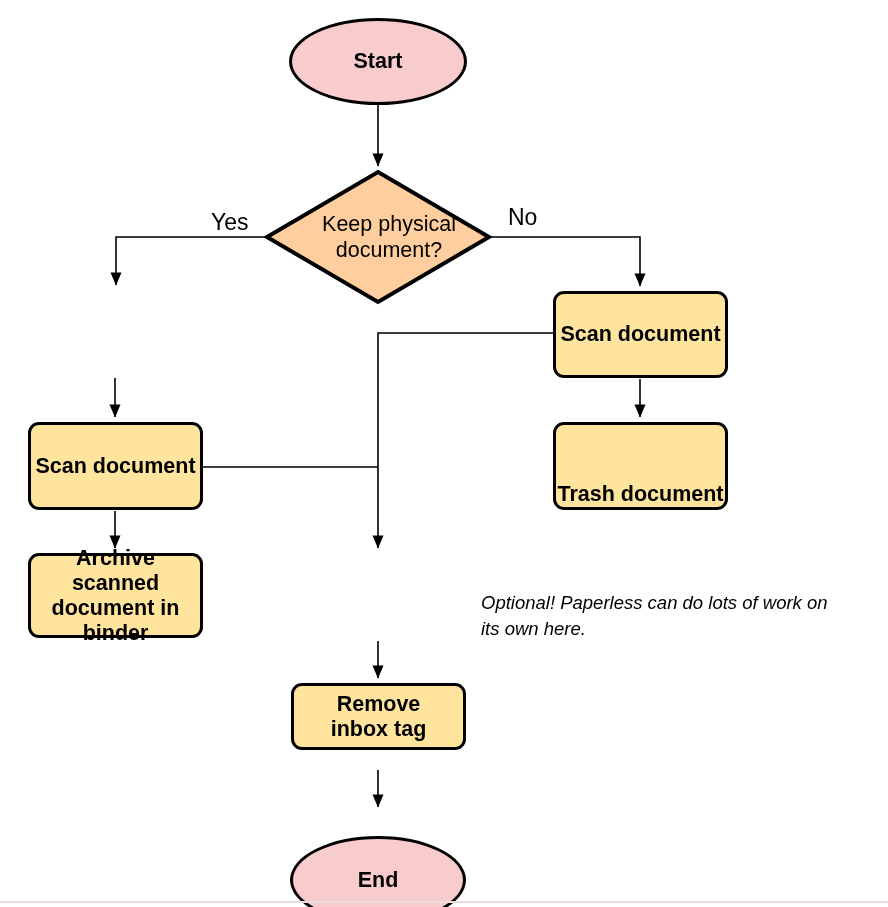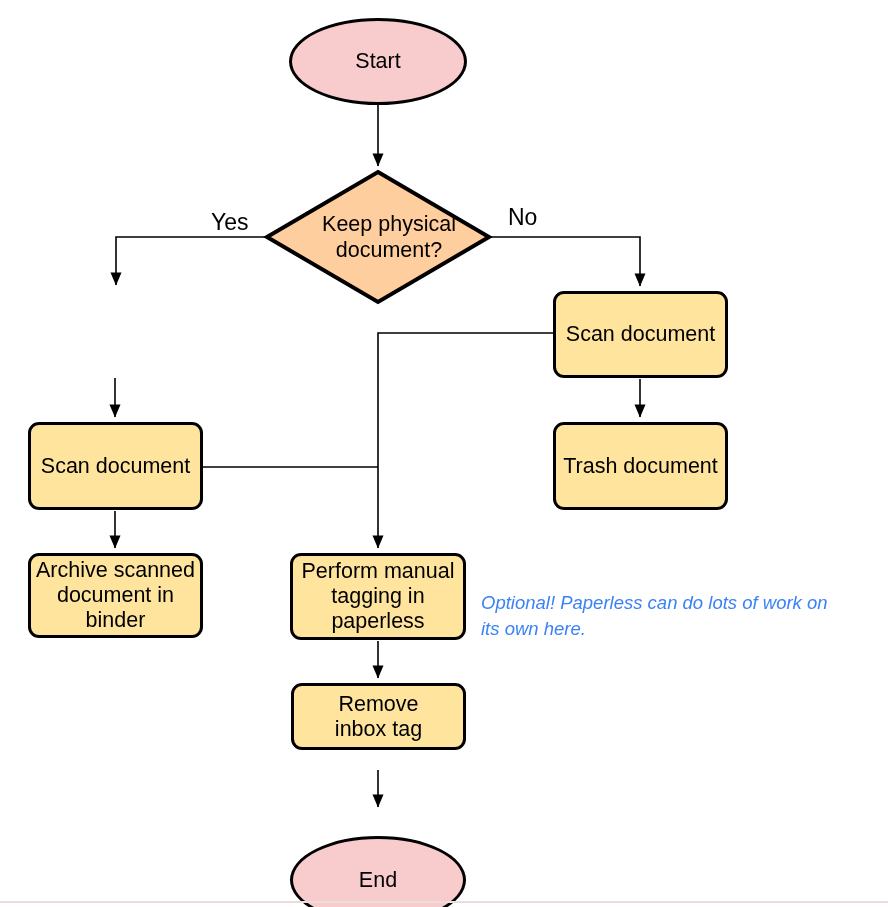--- a/index.html
+++ b/index.html
@@ -45,31 +45,31 @@
     white-space:pre-line;
   }
   .edge-label{
     position:absolute;
     color:#000;font-size:23px;line-height:20px;
     background:#ffffff;
     padding:0 2px;
   }
   .note{
     position:absolute;
-    color:#3b82f6;
+    color:#000000;
     font-size:18.5px;line-height:26px;
     font-style:italic;
     white-space:pre-line;
   }
   .page-edge-line{
     position:absolute;
     left:0;top:901px;width:888px;height:2px;
     background:var(--page-edge);
   }
-  .lbl{display:block;white-space:pre-line;}
+  .lbl{display:block;white-space:pre-line;font-weight:bold;}
 </style>
 </head>
 <body>
 
 <div class="canvas">
 
   <svg class="edges" width="888" height="907" viewBox="0 0 888 907">
     <defs>
       <marker id="arrow" viewBox="0 0 15 13" refX="13.5" refY="6.5" markerWidth="15" markerHeight="13" markerUnits="userSpaceOnUse" orient="auto">
         <path d="M1,1 L14,6.5 L1,12 Z" fill="#000000"></path>
@@ -109,29 +109,24 @@
   <div class="node" style="left:28px;top:553px;width:175px;height:85px;">
     <span class="lbl">Archive scanned
 document in
 binder</span>
   </div>
 
   <div class="node" style="left:553px;top:291px;width:175px;height:87px;">
     <span class="lbl">Scan document</span>
   </div>
 
-  <div class="node" style="left:553px;top:422px;width:175px;height:88px;">
+  <div class="node" style="left:553px;top:422px;width:175px;height:88px;align-items:flex-end;">
     <span class="lbl">Trash document</span>
   </div>
 
-  <div class="node" style="left:290px;top:553px;width:176px;height:87px;">
-    <span class="lbl">Perform manual
-tagging in
-paperless</span>
-  </div>
 
   <div class="note" style="left:481px;top:590px;width:406px;">Optional! Paperless can do lots of work on
 its own here.</div>
 
   <div class="node" style="left:291px;top:683px;width:175px;height:67px;">
     <span class="lbl">Remove
 inbox tag</span>
   </div>
 
   <div class="node terminal" style="left:290px;top:836px;width:176px;height:88px;">

